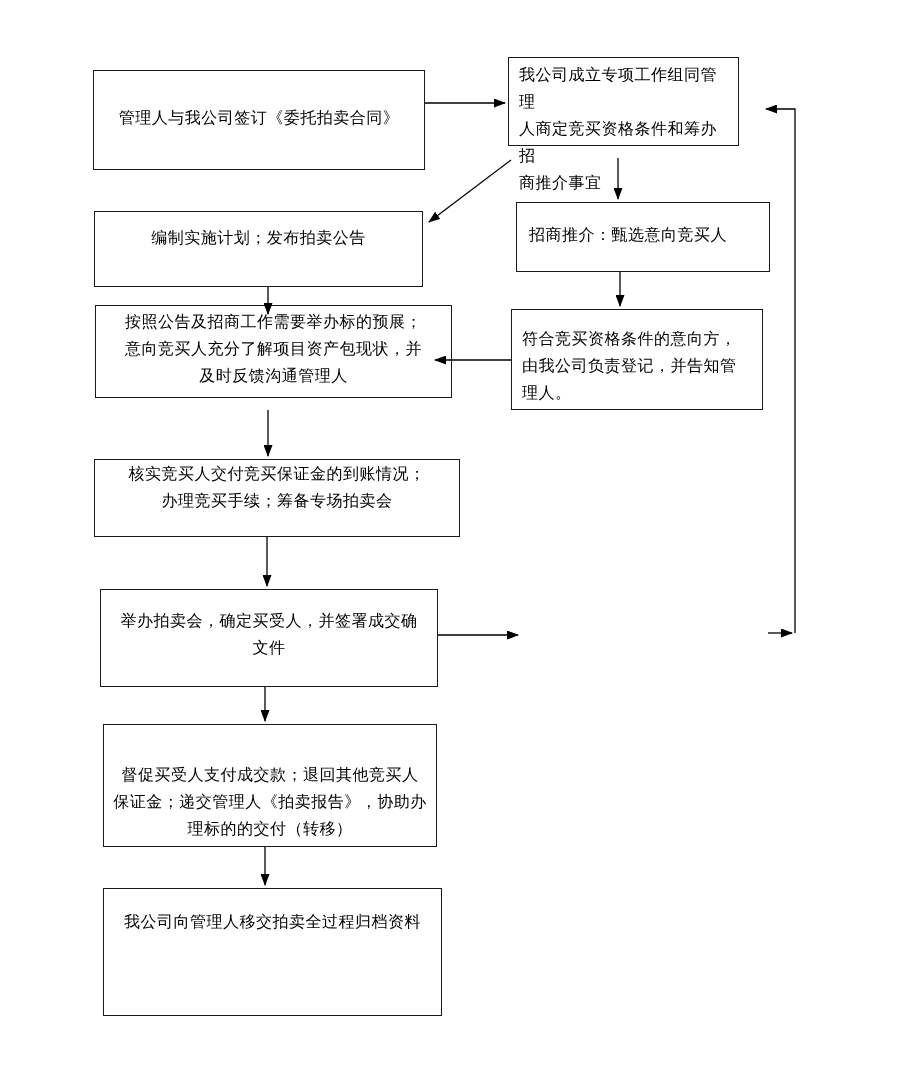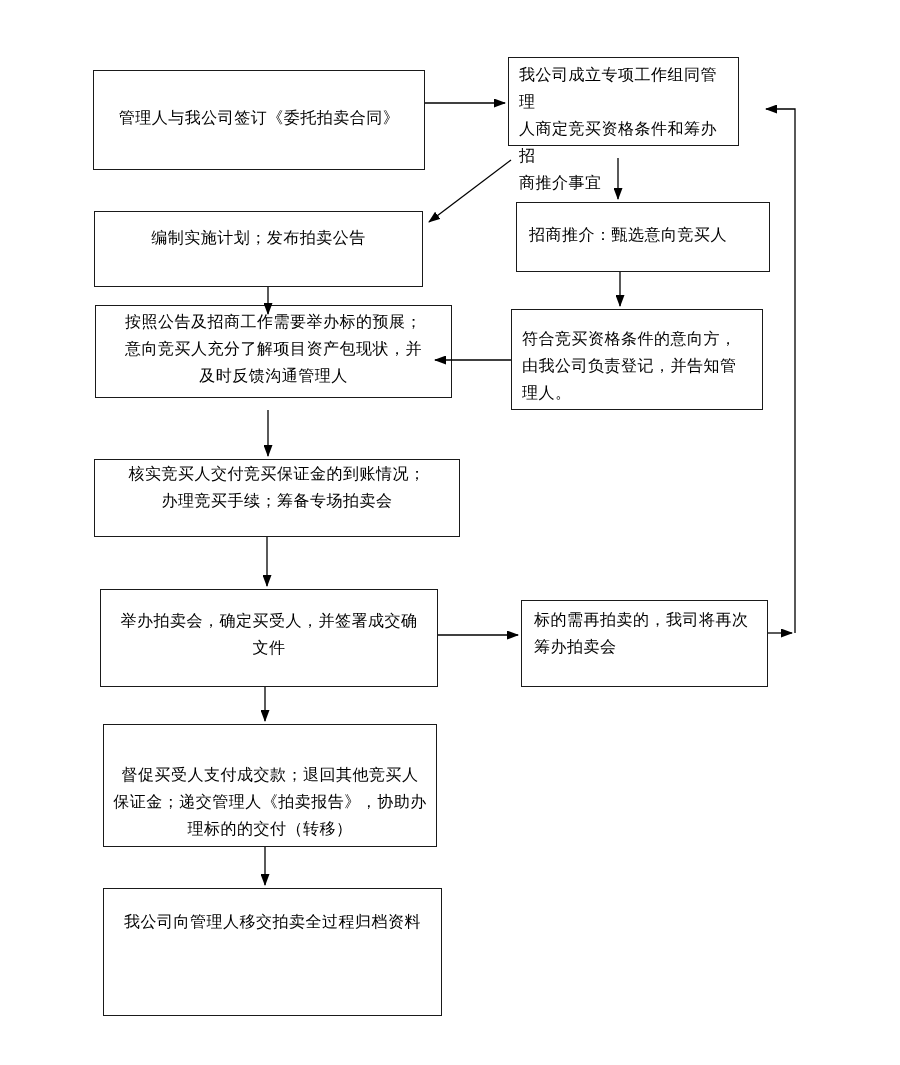--- a/index.html
+++ b/index.html
@@ -51,22 +51,20 @@
   <div class="node ta-c" id="n-preview">按照公告及招商工作需要举办标的预展；
 意向竞买人充分了解项目资产包现状，并
 及时反馈沟通管理人</div>
   <div class="node ta-l" id="n-register">符合竞买资格条件的意向方，
 由我公司负责登记，并告知管
 理人。</div>
   <div class="node ta-c" id="n-deposit">核实竞买人交付竞买保证金的到账情况；
 办理竞买手续；筹备专场拍卖会</div>
   <div class="node ta-c" id="n-auction">举办拍卖会，确定买受人，并签署成交确
 文件</div>
-  <div class="node ta-l" id="n-reauct">标的需再拍卖的，我司将再次
-筹办拍卖会</div>
   <div class="node ta-c" id="n-payment">督促买受人支付成交款；退回其他竞买人
 保证金；递交管理人《拍卖报告》，协助办
 理标的的交付（转移）</div>
   <div class="node ta-c" id="n-archive">我公司向管理人移交拍卖全过程归档资料</div>
 
   <svg id="arrow-layer" width="900" height="1065" viewBox="0 0 900 1065">
     <defs>
       <marker id="arr" viewBox="0 0 12 9" refX="11" refY="4.5" markerWidth="12" markerHeight="9" orient="auto" markerUnits="userSpaceOnUse">
         <path d="M0,0 L12,4.5 L0,9 Z" fill="#000"></path>
       </marker>

